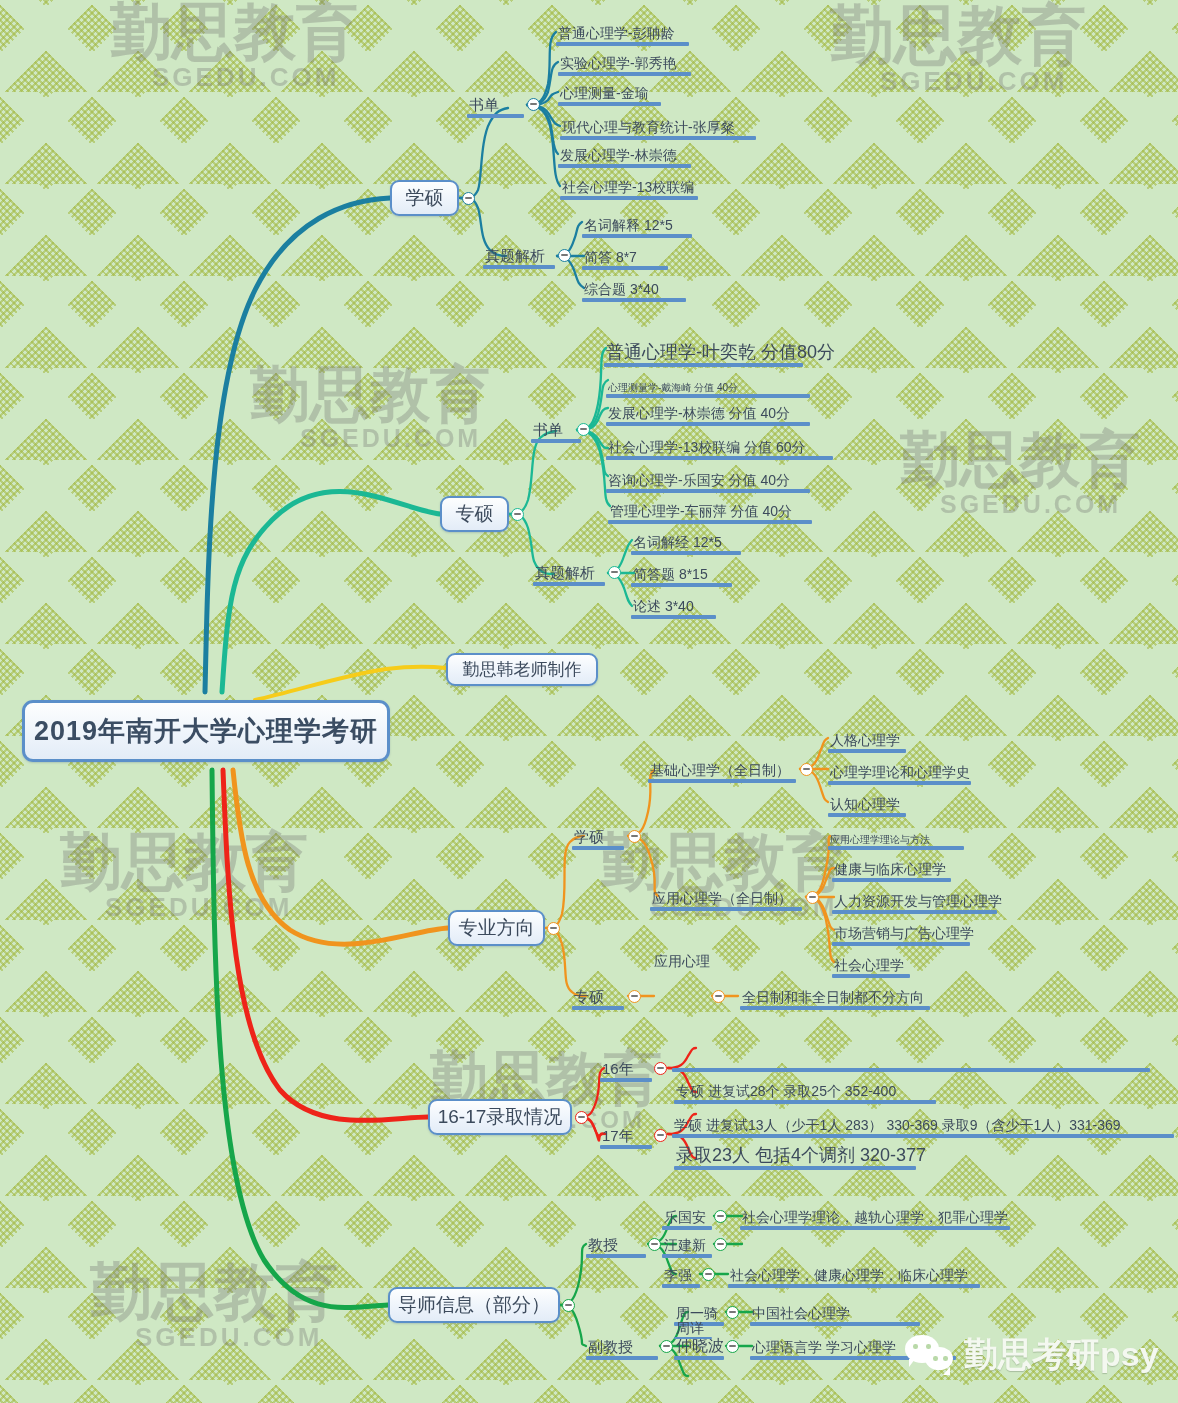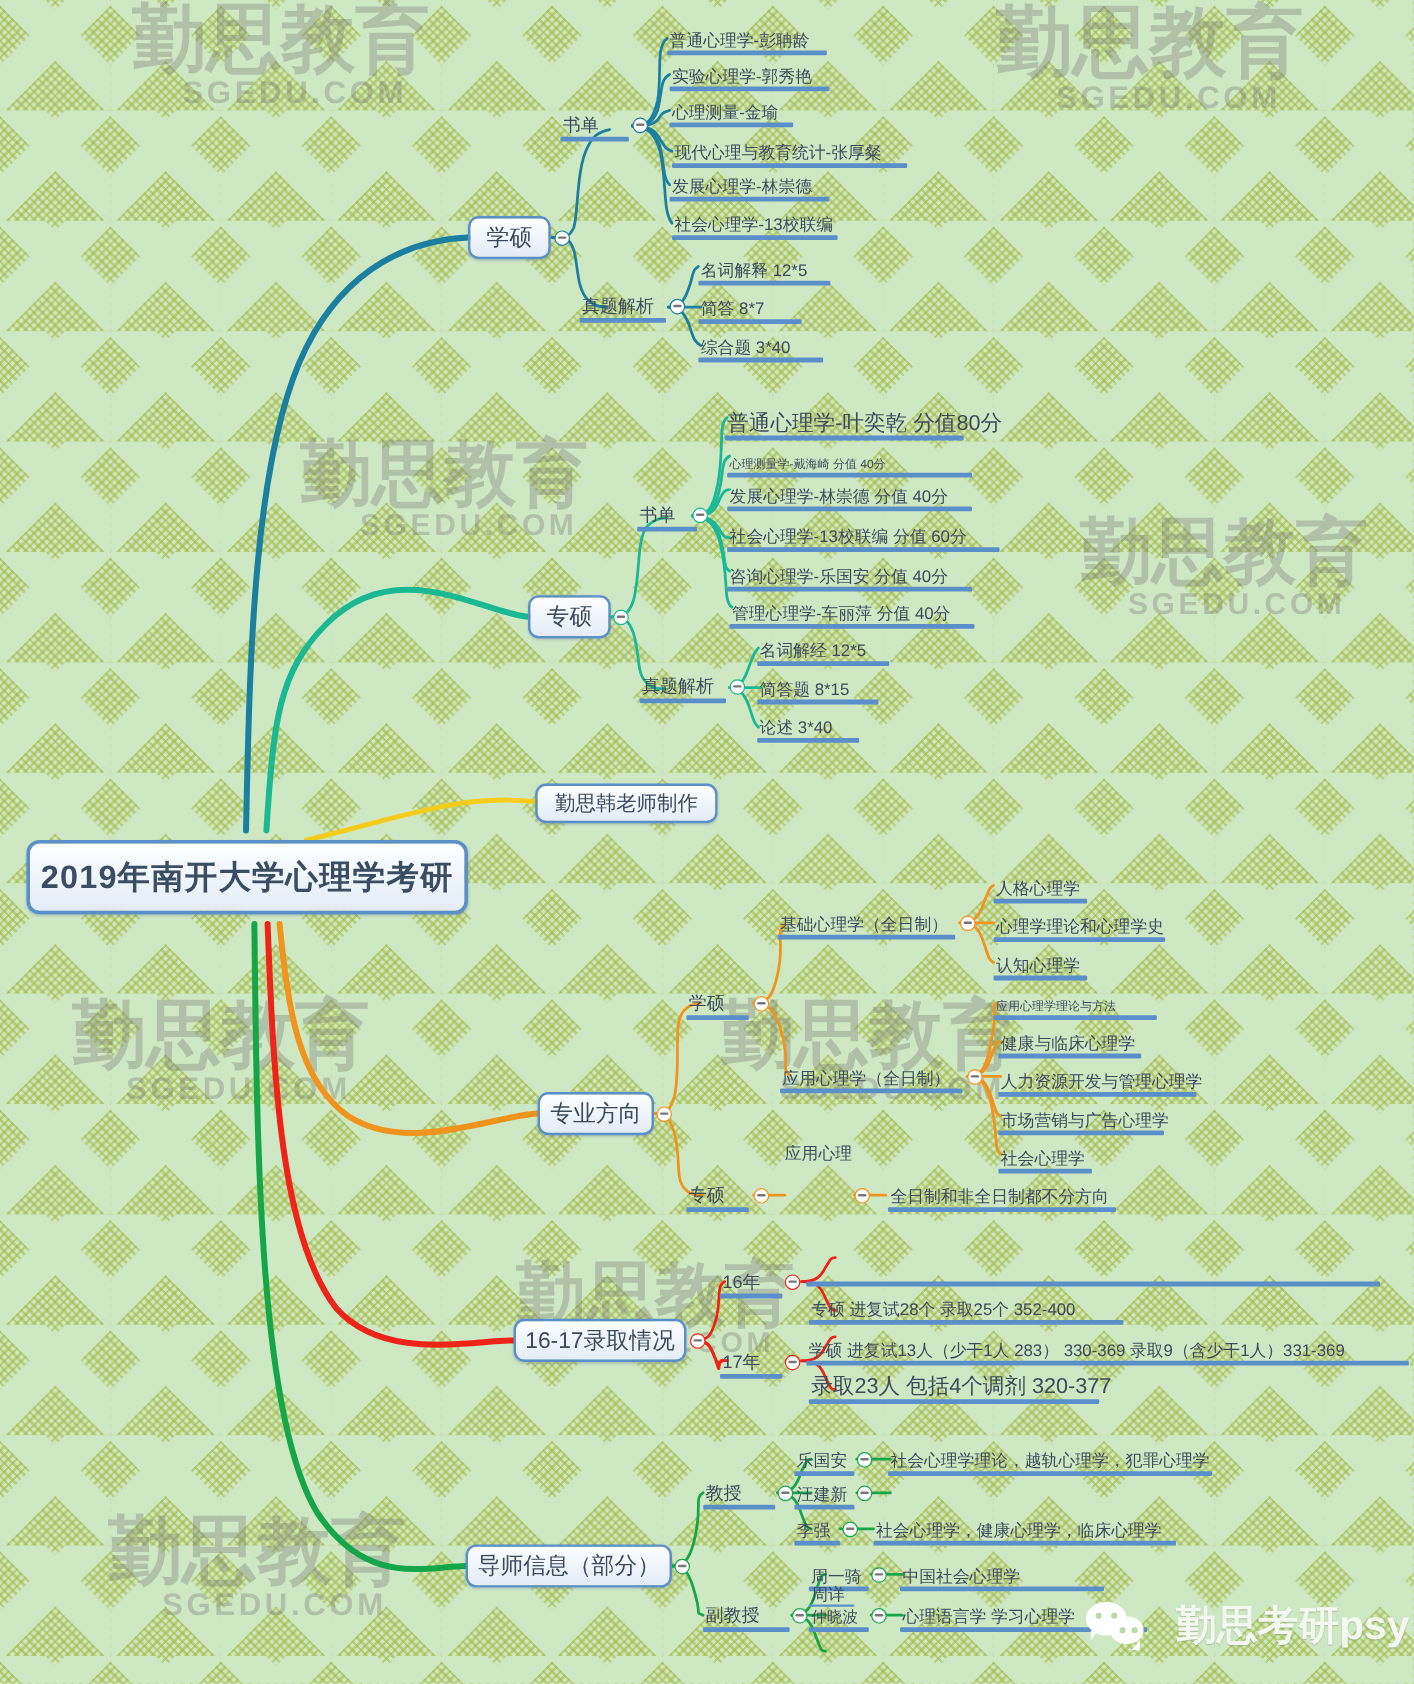--- a/index.html
+++ b/index.html
@@ -58,21 +58,21 @@
     position:absolute;width:13px;height:13px;border-radius:50%;
     background:#ffffff;border:1.4px solid #777;
     box-sizing:border-box;
   }
   .toggle::after{
     content:"";position:absolute;left:2px;right:2px;top:4.4px;
     height:1.6px;background:#777;border-radius:1px;
   }
   .wm{position:absolute;color:#6b6b6b;opacity:.30;font-weight:bold;pointer-events:none;}
   
-  #wechat{position:absolute;left:905px;top:1332px;display:flex;align-items:center;gap:23px;}
+  #wechat{position:absolute;left:905px;top:1332px;display:flex;align-items:center;gap:7px;}
   #wechat .wx{position:relative;width:52px;height:40px;}
   #wechat .wx .b1,#wechat .wx .b2{position:absolute;background:#fff;border-radius:50%;}
   #wechat .wx .b1{width:34px;height:28px;left:0;top:0;}
   #wechat .wx .b2{width:28px;height:23px;left:20px;top:12px;}
   #wechat .wx .t1,#wechat .wx .t2{position:absolute;width:0;height:0;border-style:solid;}
   #wechat .wx .t1{left:4px;top:24px;border-width:8px 6px 0 0;border-color:#fff transparent transparent transparent;}
   #wechat .wx .t2{left:38px;top:32px;border-width:0 0 8px 7px;border-color:transparent transparent #fff transparent;}
   #wechat .wx i{position:absolute;background:#b9d9a8;border-radius:50%;width:4.5px;height:4.5px;}
   #wechat .label{font-size:34px;color:#f4f8f0;font-weight:bold;text-shadow:0 1px 1px rgba(120,140,110,.45);}
 </style>
@@ -460,21 +460,21 @@
   <div class="node leaf" style="left:674px;top:1296px;width:50px;height:30px;font-size:14px;">
     <span class="txt">周一骑</span>
     <span class="bar"></span>
   </div>
   <div class="toggle" style="left:726px;top:1306px;border-color:#16a64a;"></div>
   <div class="node leaf" style="left:750px;top:1296px;width:170px;height:30px;font-size:14px;">
     <span class="txt">中国社会心理学</span>
     <span class="bar"></span>
   </div>
 
-  <div class="node leaf" style="left:674px;top:1330px;width:50px;height:30px;font-size:13px;">
+  <div class="node leaf" style="left:674px;top:1330px;width:50px;height:30px;font-size:16px;">
     <span class="txt">仲晓波</span>
     <span class="bar"></span>
   </div>
   <div class="toggle" style="left:726px;top:1340px;border-color:#16a64a;"></div>
   <div class="node leaf" style="left:750px;top:1330px;width:206px;height:30px;font-size:14px;">
     <span class="txt">心理语言学 学习心理学</span>
     <span class="bar"></span>
   </div>
 
   <div class="node leaf" style="left:674px;top:1321px;width:38px;height:18px;font-size:14px;">

